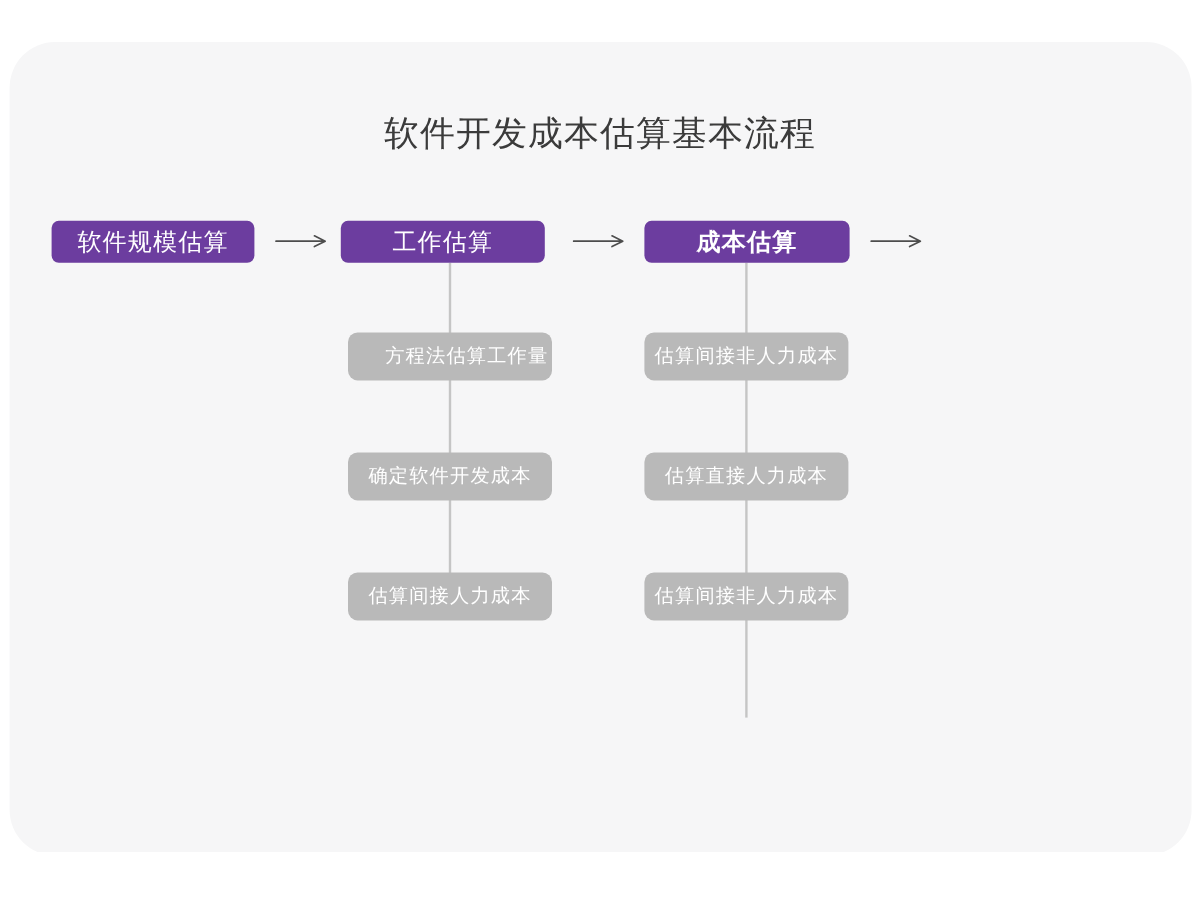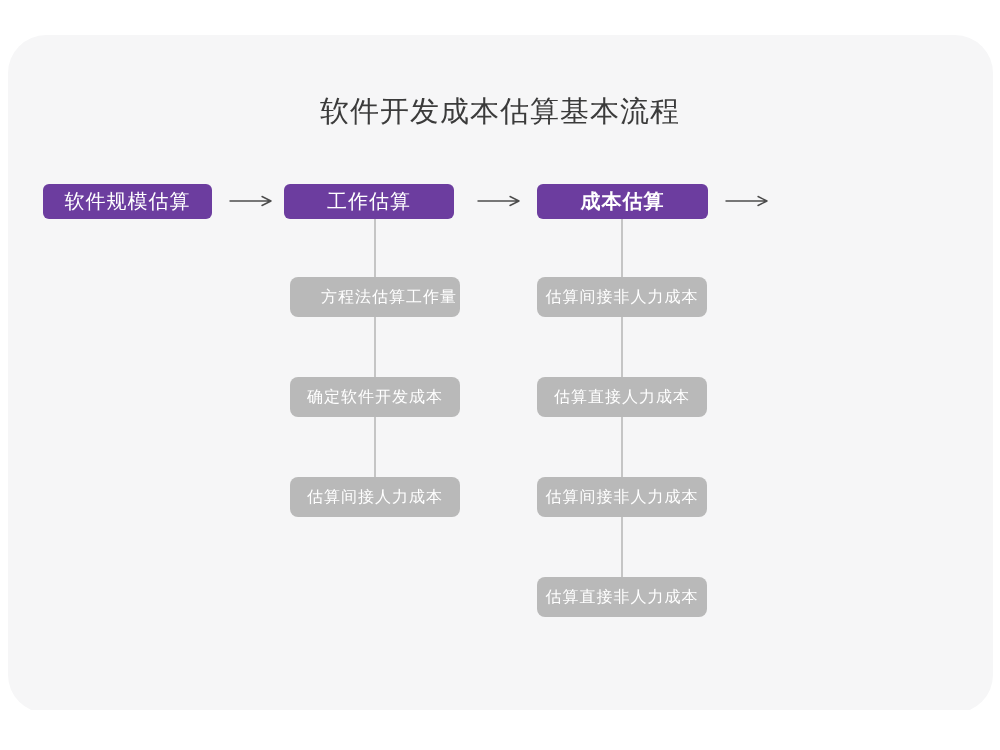--- a/index.html
+++ b/index.html
@@ -84,14 +84,13 @@
   </div>
 
 
   <div class="sub w1">方程法估算工作量</div>
   <div class="sub w2">确定软件开发成本</div>
   <div class="sub w3">估算间接人力成本</div>
 
   <div class="sub c1">估算间接非人力成本</div>
   <div class="sub c2">估算直接人力成本</div>
   <div class="sub c3">估算间接非人力成本</div>
-  <div class="sub c4">估算直接非人力成本</div>
 </div>
 
 </body></html>

